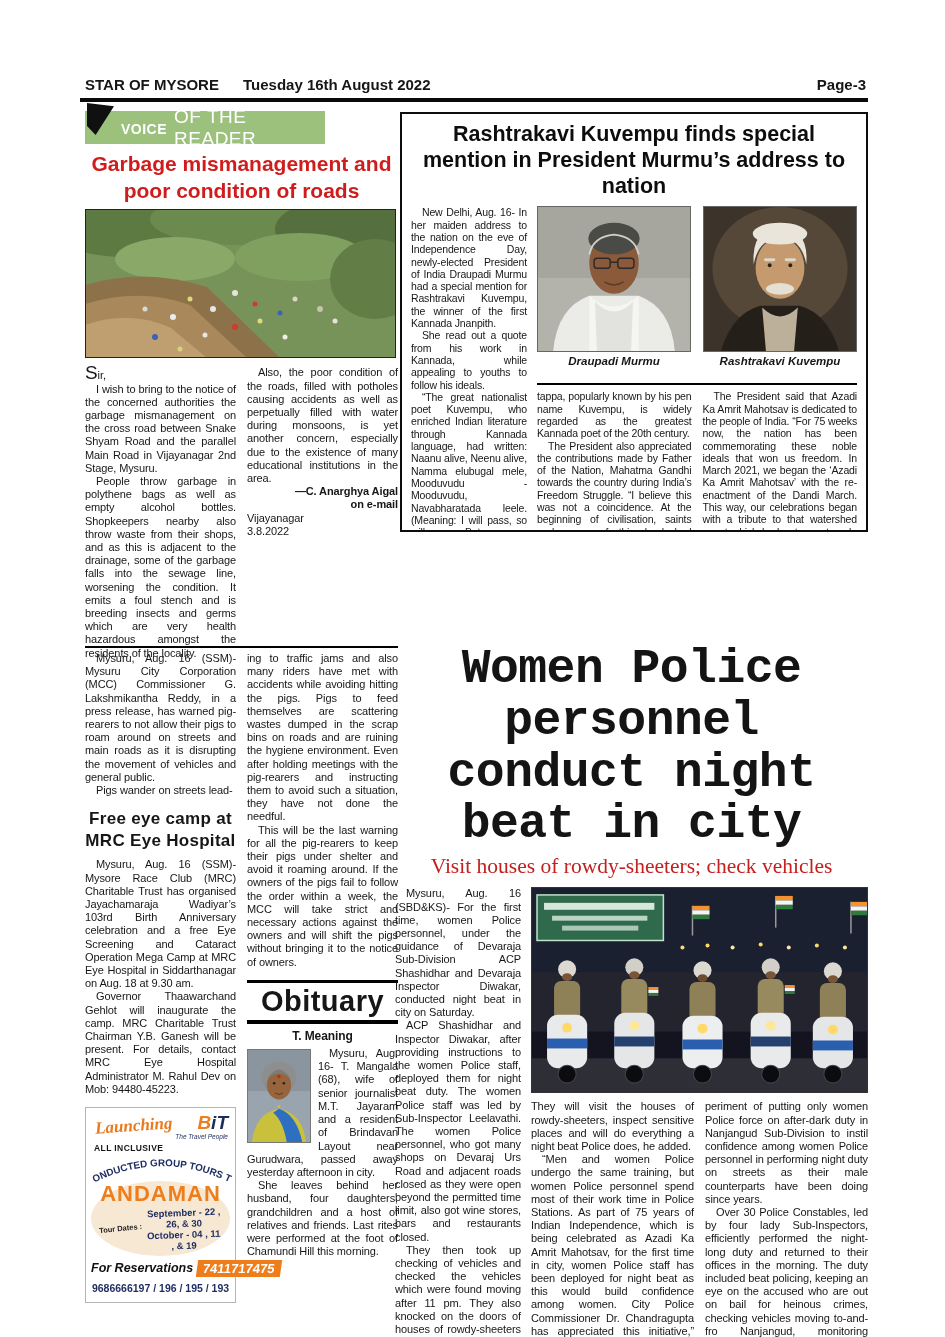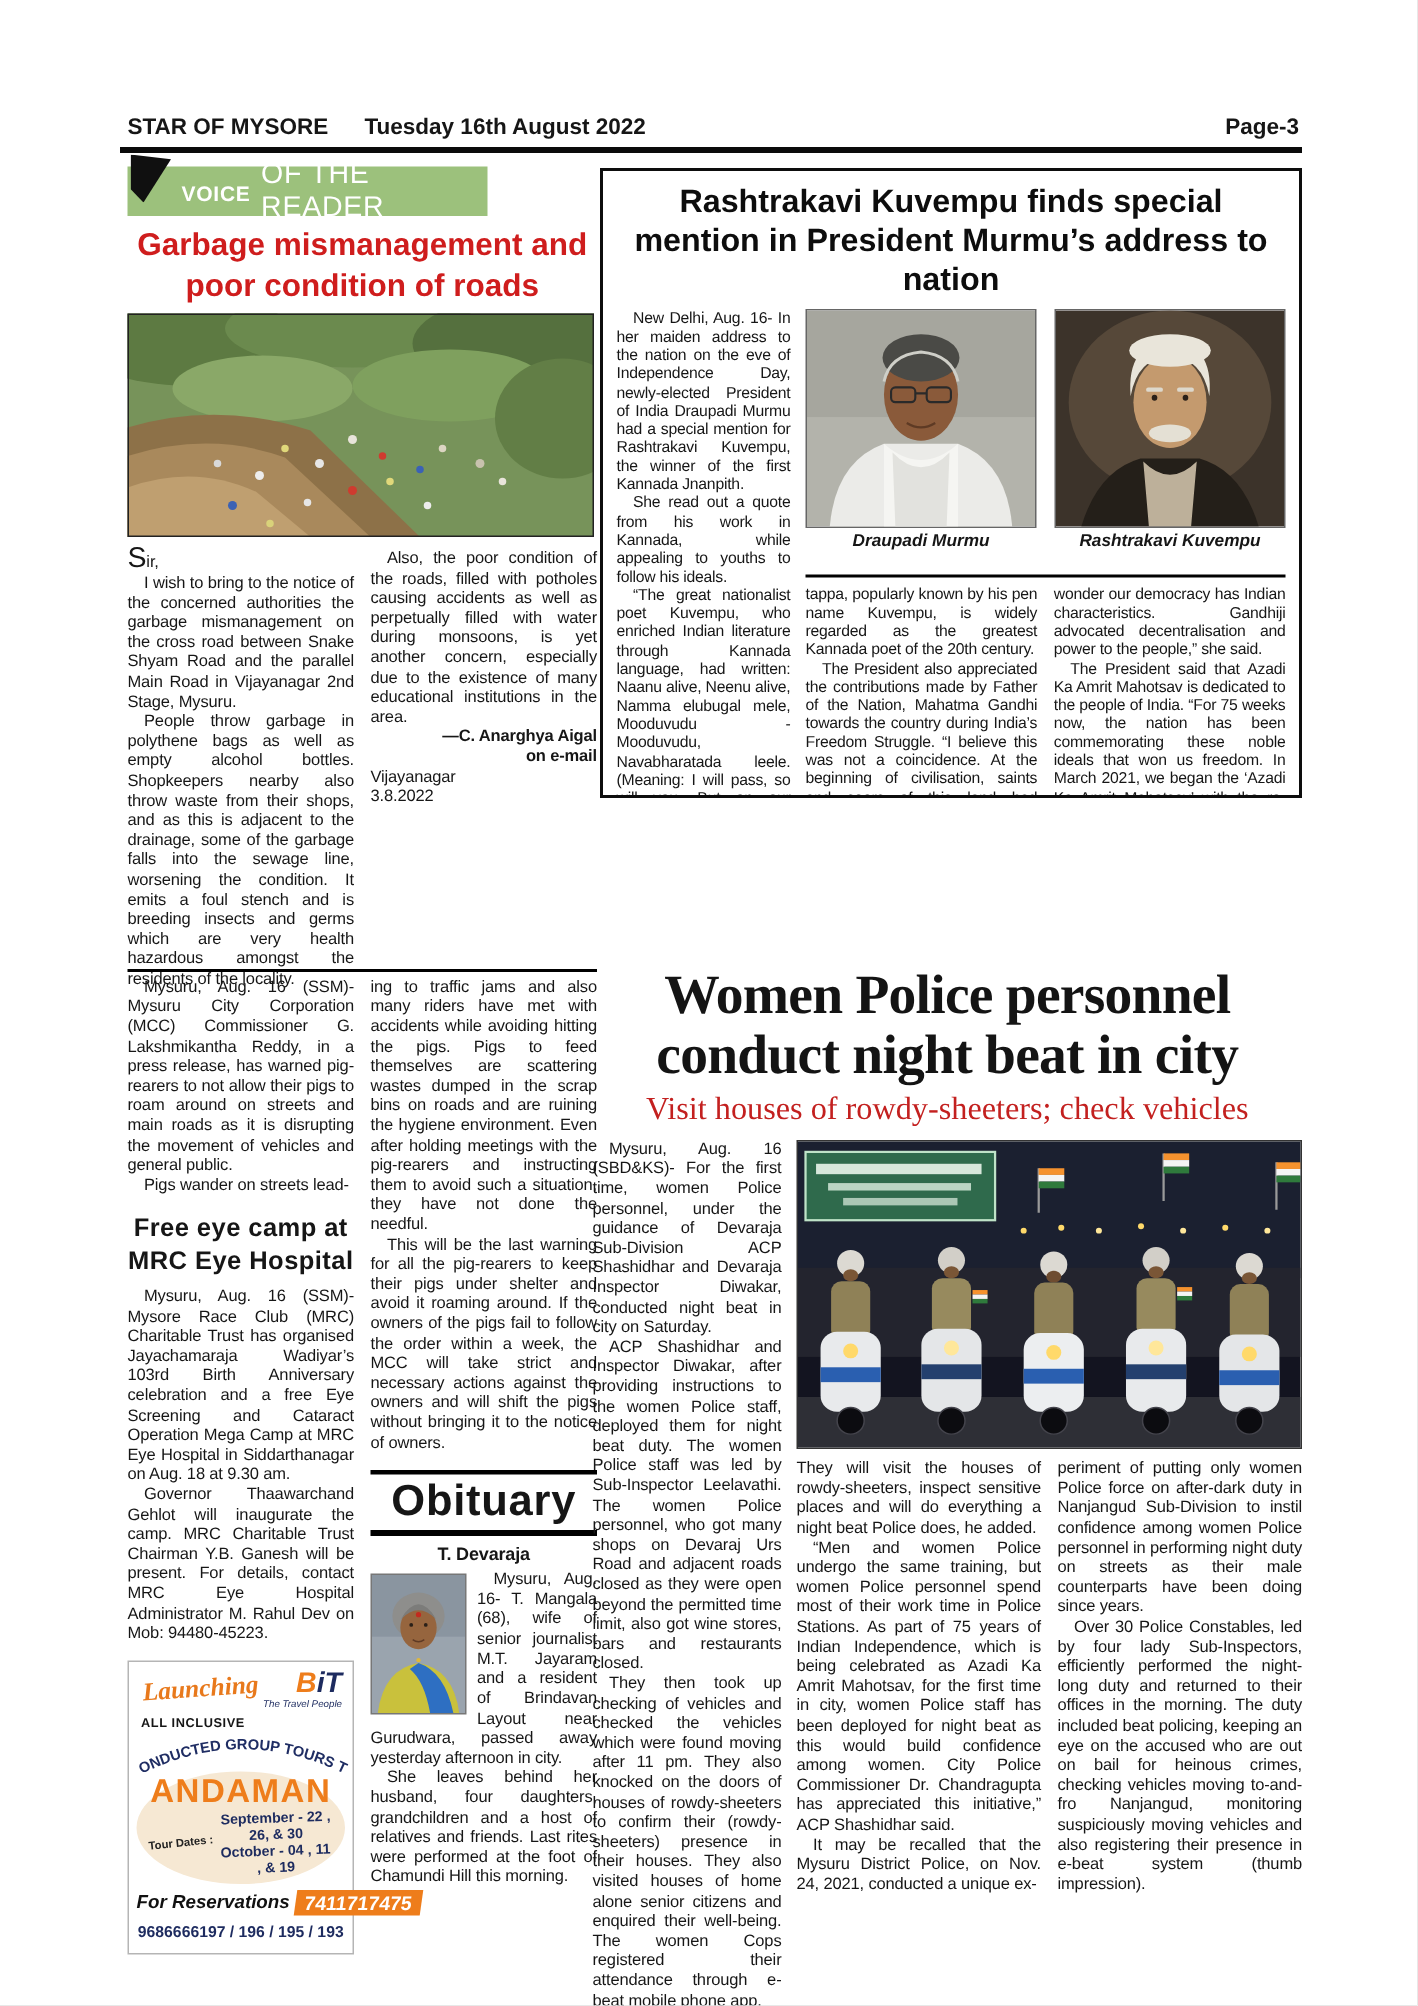--- a/index.html
+++ b/index.html
@@ -65,21 +65,21 @@
   .ad-rp{background:#ee7d1b;color:#fff;font-size:13px;font-weight:900;padding:1px 6px;transform:skewX(-8deg);}
   .ad-phones{text-align:center;font-size:10.5px;font-weight:800;color:#1d2b5f;margin-top:5px;}
   .ob-rule{height:3.5px;background:#000;}
   .ob-rule.top{margin-top:11px;}
   .ob-rule.bot{margin-bottom:6px;}
   .ob-head{margin:2px 0;text-align:center;font-size:29px;font-weight:800;letter-spacing:.5px;}
   .ob-name{text-align:center !important;font-weight:800 !important;font-size:12px !important;margin:2px 0 4px !important;text-indent:0 !important;}
   .ob-photo{float:left;width:64px;height:94px;margin:2px 7px 2px 0;border:1px solid #777;box-sizing:border-box;}
   
   #police{position:absolute;left:395px;top:644px;width:473px;}
-  .po-head{margin:0;text-align:center;font-family:Liberation Serif, serif;font-size:37px;line-height:1.08;font-weight:700;letter-spacing:-0.5px;color:#141414;}
+  .po-head{margin:0;text-align:center;font-family:Liberation Mono, monospace;font-size:48px;line-height:1.08;font-weight:700;letter-spacing:-0.5px;color:#141414;}
   .po-sub{margin:3px 0 8px;text-align:center;font-family:"Liberation Serif",serif;font-size:21.5px;font-weight:400;color:#c3201f;}
   .po-body{display:flex;gap:10px;}
   .po-col1{flex:none;width:126px;}
   .po-right{flex:1;min-width:0;}
   .po-photo{height:206px;border:1px solid #333;margin-bottom:7px;box-sizing:border-box;}
   .po-cols{display:flex;gap:11px;}
 </style>
 </head>
 <body>
 
@@ -194,21 +194,20 @@
         <div class="kv-caps">
           <span>Draupadi Murmu</span>
           <span>Rashtrakavi Kuvempu</span>
         </div>
         <div class="cols">
           <div class="col">
             <p class="noindent">tappa, popularly known by his pen name Kuvempu, is widely regarded as the greatest Kannada poet of the 20th century.</p>
             <p>The President also appreciated the contributions made by Father of the Nation, Mahatma Gandhi towards the country during India’s Freedom Struggle. “I believe this was not a coincidence. At the beginning of civilisation, saints and seers of this land had developed a vision of humanity that was defined by equality of all; indeed, oneness of all. The great Freedom Struggle and its leaders like Mahatma Gandhi re-discovered our ancient values for modern times. Then, it is no</p>
           </div>
           <div class="col">
-            <p class="noindent">wonder our democracy has Indian characteristics. Gandhiji advocated decentralisation and power to the people,” she said.</p>
             <p>The President said that Azadi Ka Amrit Mahotsav is dedicated to the people of India. “For 75 weeks now, the nation has been commemorating these noble ideals that won us freedom. In March 2021, we began the ‘Azadi Ka Amrit Mahotsav’ with the re-enactment of the Dandi March. This way, our celebrations began with a tribute to that watershed event which had put our struggle on the world map. This festival is dedicated to the people of India,” she said.</p>
           </div>
         </div>
       </div>
     </div>
   </section>
 
   <section id="left-bot">
     <div class="cols">
       <div class="col">
@@ -251,21 +250,21 @@
           <div class="ad-phones">9686666197 / 196 / 195 / 193</div>
 
         </div>
       </div>
       <div class="col">
         <p class="noindent">ing to traffic jams and also many riders have met with accidents while avoiding hitting the pigs. Pigs to feed themselves are scattering wastes dumped in the scrap bins on roads and are ruining the hygiene environment. Even after holding meetings with the pig-rearers and instructing them to avoid such a situation, they have not done the needful.</p>
         <p>This will be the last warning for all the pig-rearers to keep their pigs under shelter and avoid it roaming around. If the owners of the pigs fail to follow the order within a week, the MCC will take strict and necessary actions against the owners and will shift the pigs without bringing it to the notice of owners.</p>
         <div class="ob-rule top"></div>
         <h2 class="ob-head">Obituary</h2>
         <div class="ob-rule bot"></div>
-        <p class="ob-name">T. Devaraja</p>
+        <p class="ob-name">T. Meaning</p>
         <figure class="ob-photo">
           <svg viewBox="0 0 64 94" preserveAspectRatio="none">
             <rect width="64" height="94" fill="#9aa4ae"></rect>
             <rect width="64" height="42" fill="#8a95a0"></rect>
             <ellipse cx="32" cy="28" rx="18" ry="16" fill="#8e8e8c"></ellipse>
             <ellipse cx="32" cy="36" rx="12.5" ry="14.5" fill="#96653e"></ellipse>
             <path d="M20,30 Q26,20 32,20 Q38,20 44,30 Q38,24 32,24 Q26,24 20,30 Z" fill="#7c7c7a"></path>
             <circle cx="32" cy="27" r="1.8" fill="#c22a1e"></circle>
             <circle cx="27" cy="34" r="1.3" fill="#2a2018"></circle>
             <circle cx="37" cy="34" r="1.3" fill="#2a2018"></circle>

